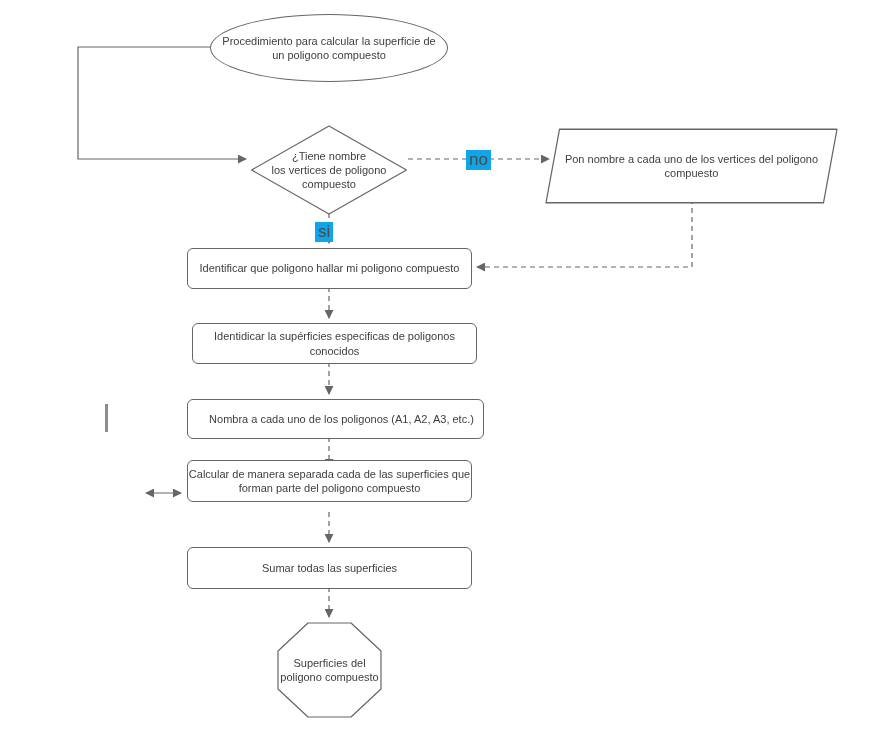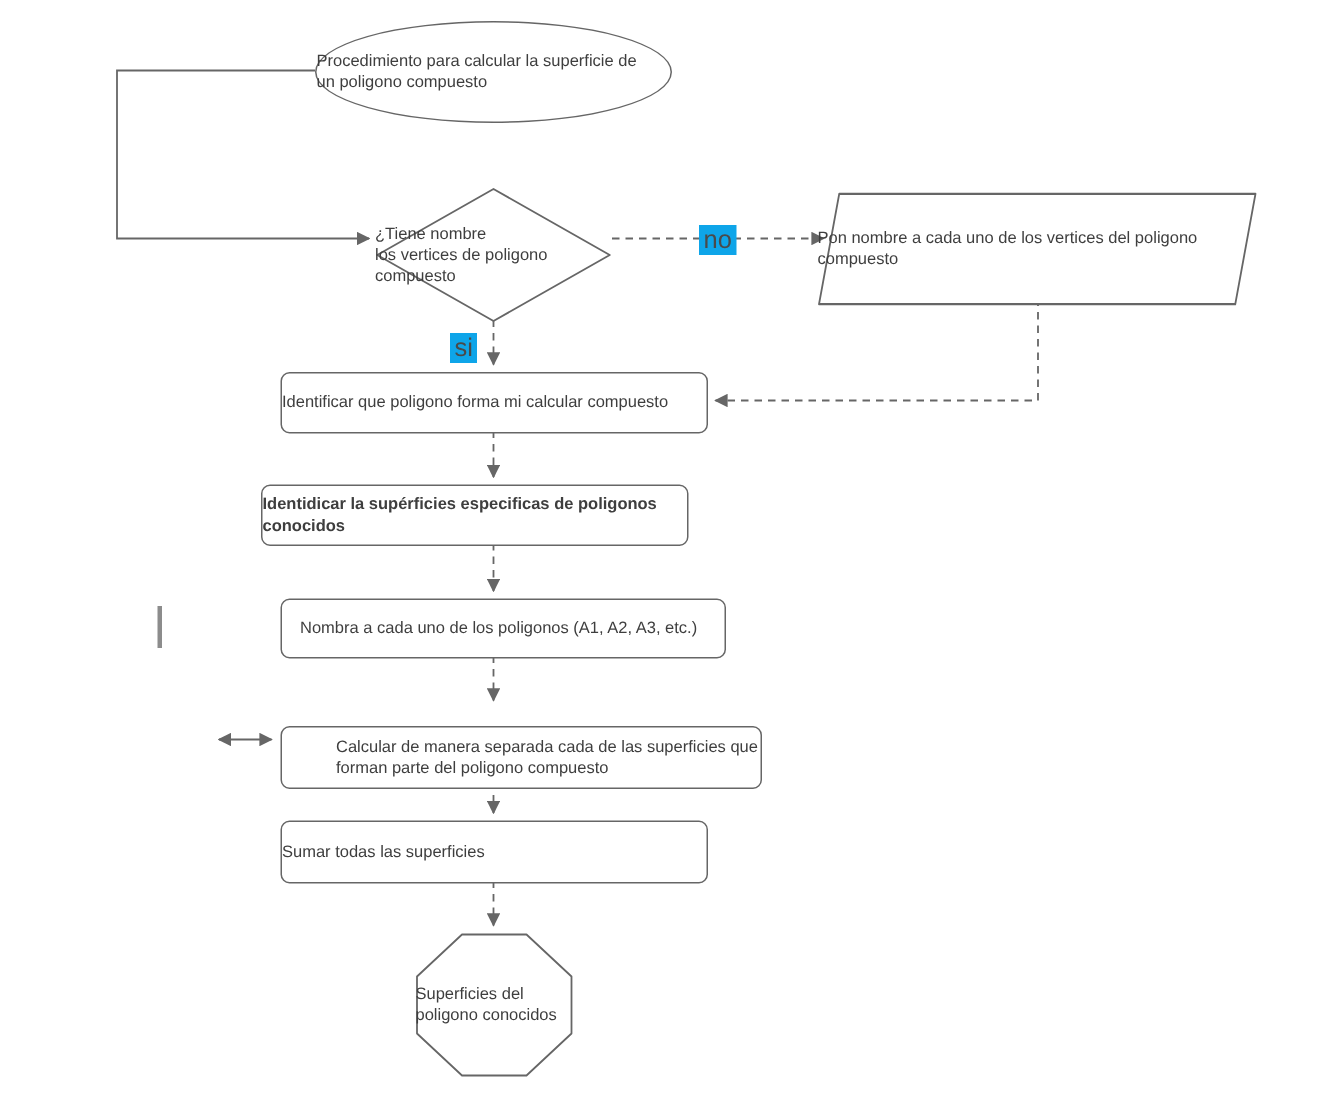--- a/index.html
+++ b/index.html
@@ -9,21 +9,21 @@
     background:#ffffff;
     font-family:"Liberation Sans", sans-serif;
     overflow:hidden;
   }
   
   svg.edges{position:absolute;left:0;top:0;width:889px;height:743px;z-index:1;}
   
   .node{
     position:absolute;z-index:2;
     display:flex;align-items:center;justify-content:center;
-    text-align:left;font-size:11px;color:#3e3e3e;line-height:1.3;
+    text-align:center;font-size:11px;color:#3e3e3e;line-height:1.3;
   }
   .node .lbl{white-space:pre-line;position:relative;z-index:2;width:100%;}
   .node svg.shape{position:absolute;left:0;top:0;width:100%;height:100%;z-index:1;overflow:visible;}
   .rect-node{border:1px solid #666666;border-radius:6px;background:#ffffff;}
   .ellipse-node{border:1px solid #666666;border-radius:50%;background:#ffffff;}
   .edge-label{
     position:absolute;z-index:3;background:#0ea5e9;
     padding:0 3px;font-size:17px;color:#4a4a4a;
   }
   .stray{
@@ -51,21 +51,21 @@
       <path d="M 329 287 L 329 318" stroke-dasharray="5 4" marker-end="url(#arr)"></path>
       <path d="M 329 362 L 329 394" stroke-dasharray="5 4" marker-end="url(#arr)"></path>
       <path d="M 329 437 L 329 467" stroke-dasharray="5 4" marker-end="url(#arr)"></path>
       <path d="M 146 493 L 181 493" marker-start="url(#arr)" marker-end="url(#arr)"></path>
       <path d="M 329 512 L 329 542" stroke-dasharray="5 4" marker-end="url(#arr)"></path>
       <path d="M 329 587 L 329 617" stroke-dasharray="5 4" marker-end="url(#arr)"></path>
     </g>
   </svg>
 
   <span class="edge-label" style="left:466px;top:150px;">no</span>
-  <span class="edge-label" style="left:300px;top:222px;">si</span>
+  <span class="edge-label" style="left:315px;top:222px;">si</span>
 
   <div class="node ellipse-node" style="left:210px;top:14px;width:236px;height:66px;">
     <span class="lbl">Procedimiento para calcular la superficie de
 un poligono compuesto</span>
   </div>
 
   <div class="node" style="left:250px;top:125px;width:158px;height:90px;">
     <svg class="shape" viewBox="0 0 158 90" preserveAspectRatio="none">
       <path d="M79 1 L156.5 45 L79 89 L1.5 45 Z" fill="#ffffff" stroke="#666666" stroke-width="1.2" stroke-linejoin="round"></path>
     </svg>
@@ -76,45 +76,45 @@
 
   <div class="node" style="left:545px;top:128px;width:293px;height:76px;">
     <svg class="shape" viewBox="0 0 293 62" preserveAspectRatio="none">
       <path d="M14.5 1 L292 1 L278.5 61 L1 61 Z" fill="#ffffff" stroke="#666666" stroke-width="1.2" stroke-linejoin="round"></path>
     </svg>
     <span class="lbl">Pon nombre a cada uno de los vertices del poligono
 compuesto</span>
   </div>
 
   <div class="node rect-node" style="left:187px;top:248px;width:283px;height:39px;">
-    <span class="lbl">Identificar que poligono forma mi calcular compuesto</span>
+    <span class="lbl">Identificar que poligono hallar mi poligono compuesto</span>
   </div>
 
-  <div class="node rect-node" style="left:174px;top:323px;width:283px;height:39px;font-weight:bold;">
+  <div class="node rect-node" style="left:192px;top:323px;width:283px;height:39px;">
     <span class="lbl">Identidicar la supérficies especificas de poligonos
 conocidos</span>
   </div>
 
   <div class="node rect-node" style="left:187px;top:399px;width:283px;height:38px;padding-left:12px;">
     <span class="lbl">Nombra a cada uno de los poligonos (A1, A2, A3, etc.)</span>
   </div>
 
-  <div class="node rect-node" style="left:187px;top:484px;width:283px;height:40px;padding-left:36px;">
+  <div class="node rect-node" style="left:187px;top:460px;width:283px;height:40px;">
     <span class="lbl">Calcular de manera separada cada de las superficies que
 forman parte del poligono compuesto</span>
   </div>
 
 
   <div class="node rect-node" style="left:187px;top:547px;width:283px;height:40px;">
     <span class="lbl">Sumar todas las superficies</span>
   </div>
 
   <div class="node" style="left:277px;top:622px;width:105px;height:96px;">
     <svg class="shape" viewBox="0 0 105 96" preserveAspectRatio="none">
       <path d="M31 1 L74 1 L104 29 L104 67 L74 95 L31 95 L1 67 L1 29 Z" fill="#ffffff" stroke="#666666" stroke-width="1.2" stroke-linejoin="round"></path>
     </svg>
     <span class="lbl">Superficies del
-poligono conocidos</span>
+poligono compuesto</span>
   </div>
 
   <div class="stray"></div>
 
 </div>
 
 </body></html>

